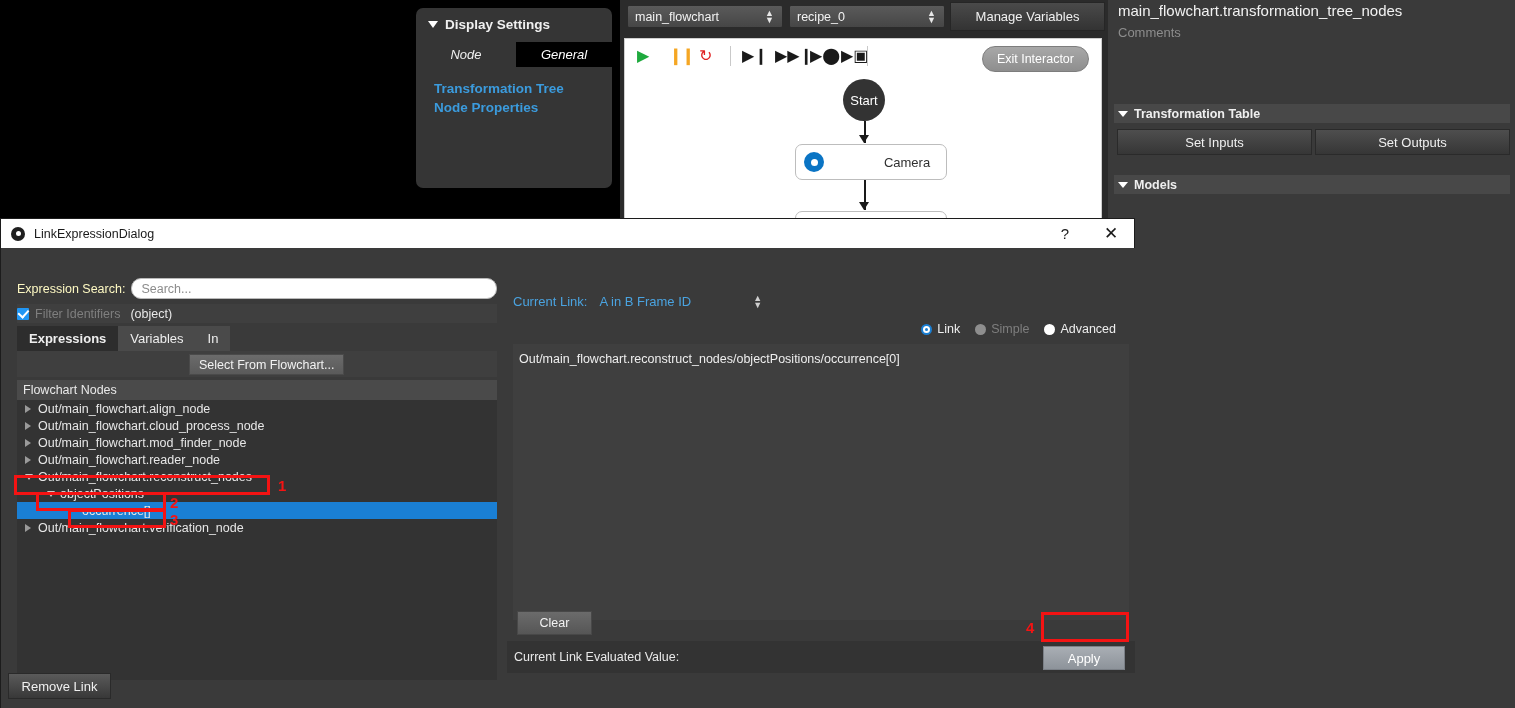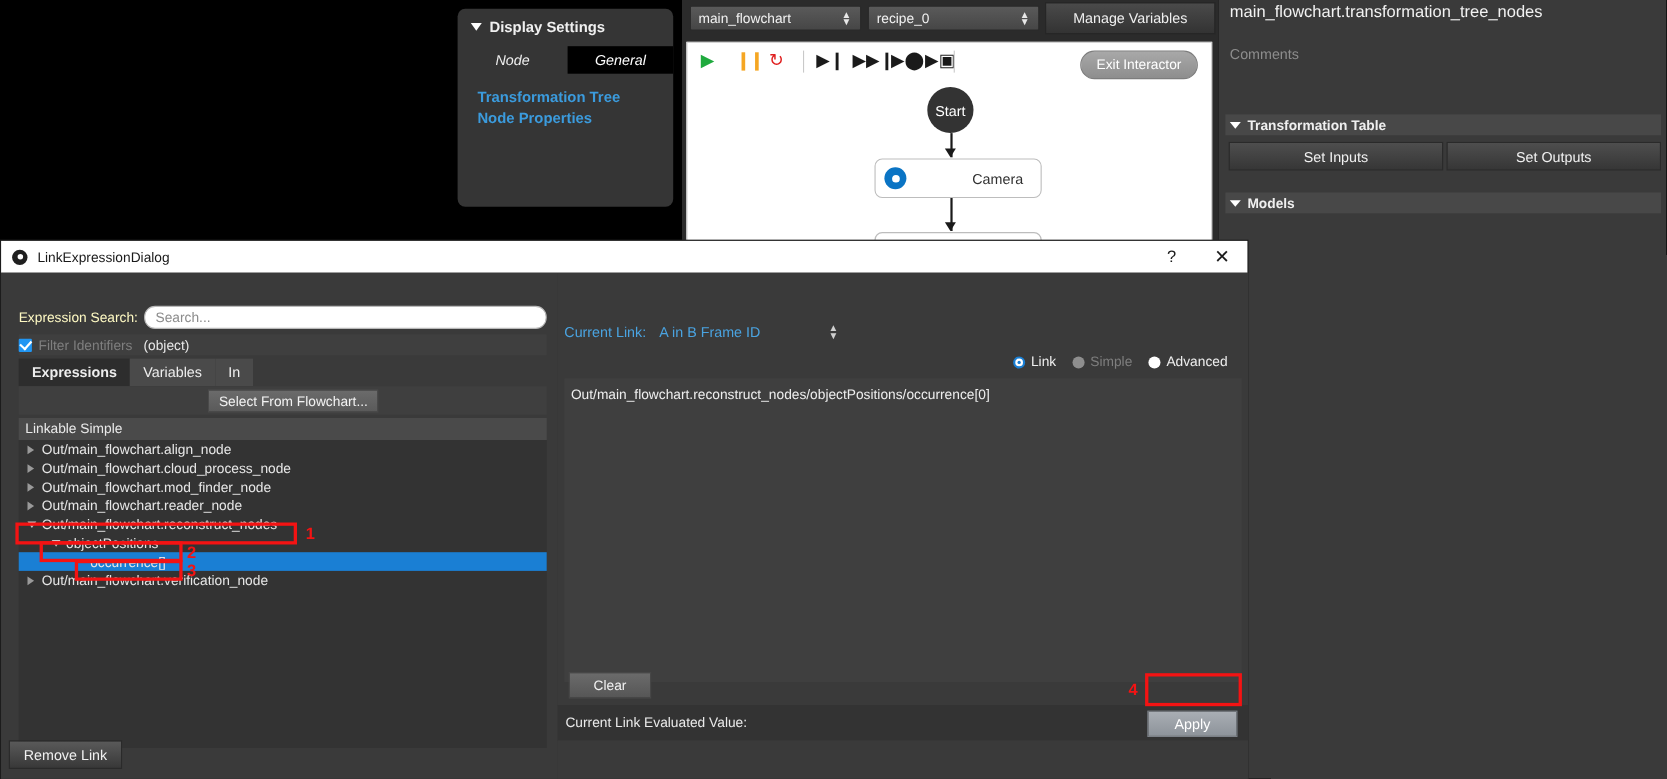--- a/index.html
+++ b/index.html
@@ -108,21 +108,21 @@
   .arrowhead {
     position:absolute; left:234px; width:0;height:0;
     border-left:5px solid transparent;border-right:5px solid transparent;
     border-top:8px solid #1a1a1a;
   }
   #ah1 { top:96px; }
   #ah2 { top:163px; }
 
   
   .rp-title { position:absolute; left:1118px; top:2px; font-size:15px; color:#f2f2f2; }
-  .rp-comments { position:absolute; left:1118px; top:42px; font-size:13px; color:#8d8d8d; }
+  .rp-comments { position:absolute; left:1118px; top:25px; font-size:13px; color:#8d8d8d; }
   .rp-section {
     position:absolute; left:1114px; width:396px; height:19px;
     background:#484848; display:flex; align-items:center; gap:6px; padding-left:4px;
     font-size:12.5px; color:#efefef; font-weight:bold;
   }
   #rp-sec-tt { top:104px; }
   #rp-sec-models { top:175px; }
   .rp-btn {
     position:absolute; top:129px; height:26px; width:195px;
     background:linear-gradient(#4e4e4e,#363636);
@@ -392,21 +392,21 @@
         <div class="tabs">
           <div class="tab active">Expressions</div>
           <div class="tab inactive">Variables</div>
           <div class="tab inactive">In</div>
         </div>
 
         <div class="sfb-wrap">
           <div class="sfb">Select From Flowchart...</div>
         </div>
 
-        <div class="ln-header">Linkable Simple</div>
+        <div class="ln-header">Flowchart Nodes</div>
 
         <div class="tree" id="tree">
             <div class="tnode" style="padding-left: 8px;">
               <span class="tri-r"></span>
               <span>Out/main_flowchart.align_node</span>
             </div>
             <div class="tnode" style="padding-left: 8px;">
               <span class="tri-r"></span>
               <span>Out/main_flowchart.cloud_process_node</span>
             </div>

